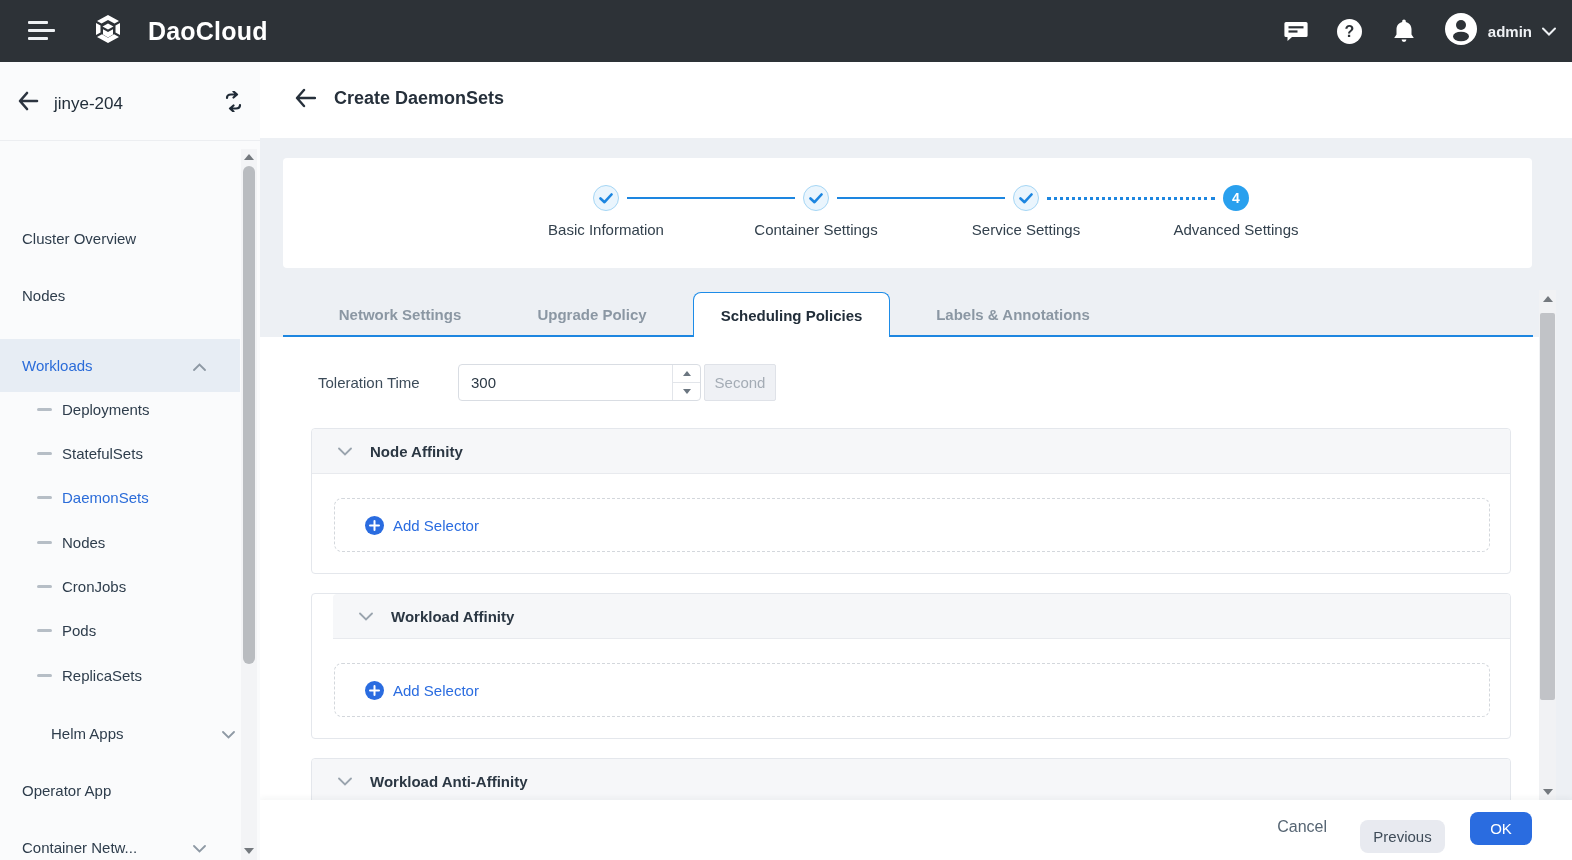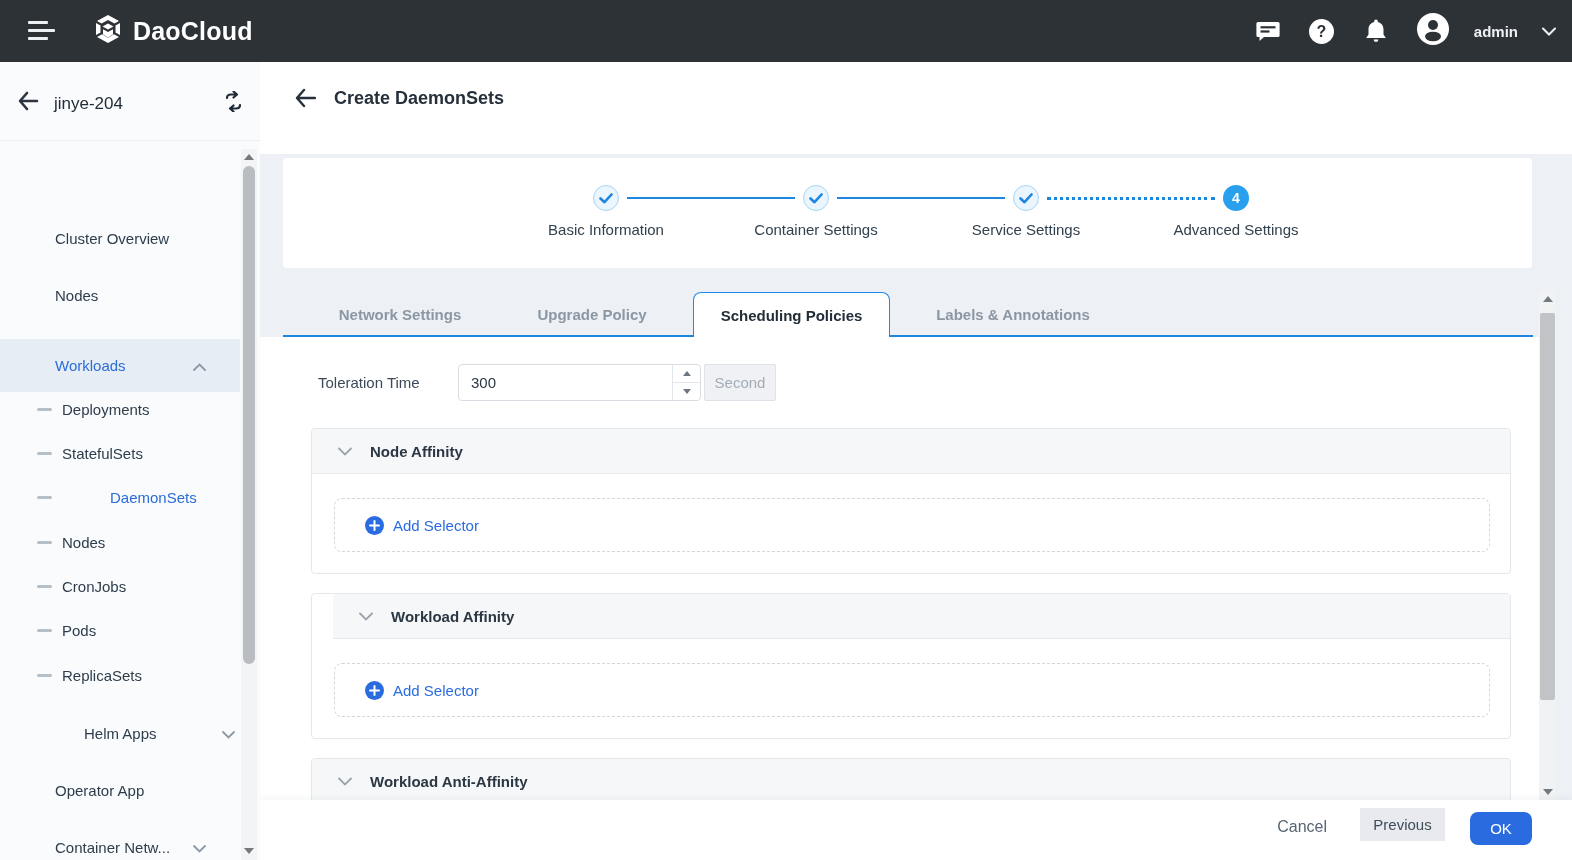--- a/index.html
+++ b/index.html
@@ -6,51 +6,51 @@
   html,body { width:1572px; height:860px; background:#edf0f4; font-family:"Liberation Sans", sans-serif; }
   #app { position:relative; width:1572px; height:860px; overflow:hidden; background:#edf0f4; }
 
   
   .topbar { position:absolute; left:0; top:0; width:1572px; height:62px; background:#2d3237; display:flex; align-items:center; z-index:20; }
   .hamburger { position:absolute; left:28px; top:21px; width:28px; height:20px; cursor:pointer; }
   .hamburger span { display:block; background:#eef1f4; height:3px; border-radius:1px; margin-bottom:5px; }
   .hamburger span:nth-child(1){ width:20px; }
   .hamburger span:nth-child(2){ width:27px; }
   .hamburger span:nth-child(3){ width:20px; }
-  .brand { position:absolute; left:92px; top:13px; display:flex; align-items:center; gap:9px; }
+  .brand { position:absolute; left:92px; top:13px; display:flex; align-items:center; gap:24px; }
   .brand-text { color:#ffffff; font-size:25px; font-weight:bold; letter-spacing:.2px; }
   .topbar-right { position:absolute; right:16px; top:0; height:62px; display:flex; align-items:center; gap:26px; }
   .tb-icon { width:28px; height:28px; display:flex; align-items:center; justify-content:center; cursor:pointer; }
-  .avatar-wrap { display:flex; align-items:center; gap:24px; cursor:pointer; }
+  .avatar-wrap { display:flex; align-items:center; gap:10px; cursor:pointer; }
   .admin-name { color:#eef1f4; font-size:15px; font-weight:600; }
 
   
   .sidebar { position:absolute; left:0; top:62px; width:260px; height:798px; background:#fafbfc; z-index:10; }
   .sidebar-header { position:absolute; left:0; top:0; width:260px; height:79px; border-bottom:1px solid #eceef1; }
   .sb-back { position:absolute; left:17px; top:29px; cursor:pointer; }
   .cluster-name { position:absolute; left:54px; top:32px; font-size:17px; font-weight:400; color:#222e3a; }
   .sb-switch { position:absolute; left:222px; top:29px; cursor:pointer; }
   .nav-item { position:absolute; left:0; width:240px; height:40px; display:flex; align-items:center; color:#2e3d4c; font-size:15px; cursor:pointer; }
-  .nav-item .lbl { padding-left:55px; }
+  .nav-item .lbl { padding-left:22px; }
   .nav-item.sub .lbl { padding-left:10px; }
   .nav-item.sub { padding-left:37px; }
   .dash { width:15px; height:3px; background:#b6bec6; border-radius:2px; flex:0 0 auto; }
   .nav-item.active-parent { background:#e7edf4; height:53px; }
   .nav-item.active-parent .lbl, .nav-item.blue .lbl { color:#2b6cd9; }
   .nav-chevron { position:absolute; right:34px; }
   
   .sb-scroll-track { position:absolute; left:241px; top:87px; width:16px; height:711px; background:#f3f4f6; }
   .sb-scroll-up { position:absolute; left:241px; top:87px; width:16px; height:16px; display:flex; align-items:center; justify-content:center; cursor:pointer; }
   .sb-scroll-thumb { position:absolute; left:243px; top:104px; width:12px; height:498px; background:#b9bcc0; border-radius:7px; cursor:pointer; }
   .sb-scroll-down { position:absolute; left:241px; top:781px; width:16px; height:16px; display:flex; align-items:center; justify-content:center; cursor:pointer; }
   .tri-up { width:0; height:0; border-left:5px solid transparent; border-right:5px solid transparent; border-bottom:6px solid #74797e; }
   .tri-down { width:0; height:0; border-left:5px solid transparent; border-right:5px solid transparent; border-top:6px solid #74797e; }
 
   
-  .page-header { position:absolute; left:260px; top:62px; width:1312px; height:92px; background:#ffffff; }
+  .page-header { position:absolute; left:260px; top:62px; width:1312px; height:76px; background:#ffffff; }
   .ph-back { position:absolute; left:34px; top:26px; cursor:pointer; }
   .page-title { position:absolute; left:74px; top:26px; font-size:18px; font-weight:600; color:#26303b; }
 
   
   .stepper-card { position:absolute; left:283px; top:158px; width:1249px; height:110px; background:#ffffff; border-radius:4px; }
   .step-circle { position:absolute; top:27px; width:26px; height:26px; border-radius:50%; display:flex; align-items:center; justify-content:center; }
   .step-done { background:#eaf5fd; border:1.5px solid #a5d6f5; }
   .step-current { background:#29a0ee; color:#ffffff; font-size:14px; font-weight:bold; }
   .step-label { position:absolute; top:63px; width:220px; text-align:center; font-size:15px; color:#33414d; }
   .conn-solid { position:absolute; top:39px; height:0; border-top:2.5px solid #1d86e0; }
@@ -83,21 +83,21 @@
 
   
   .c-scroll-track { position:absolute; left:1539px; top:290px; width:17px; height:510px; background:#f1f2f4; z-index:4; }
   .c-scroll-up { position:absolute; left:1539px; top:290px; width:17px; height:17px; display:flex; align-items:center; justify-content:center; cursor:pointer; z-index:5; }
   .c-scroll-thumb { position:absolute; left:1540px; top:313px; width:15px; height:387px; background:#c1c3c7; border-radius:2px; cursor:pointer; z-index:5; }
   .c-scroll-down { position:absolute; left:1539px; top:783px; width:17px; height:17px; display:flex; align-items:center; justify-content:center; cursor:pointer; z-index:5; }
 
   
   .footer { position:absolute; left:260px; top:800px; width:1312px; height:60px; background:#ffffff; box-shadow:0 -2px 6px rgba(40,50,60,.05); z-index:6; }
   .btn-cancel { position:absolute; right:245px; top:18px; font-size:16px; color:#566573; background:none; border:none; cursor:pointer; font-family:"Liberation Sans", sans-serif; }
-  .btn-previous { position:absolute; right:127px; top:8px; width:85px; height:33px; background:#e8eaf0; color:#3f4c59; border:none; border-radius:0; font-size:15px; cursor:pointer; font-family:"Liberation Sans", sans-serif; }
+  .btn-previous { position:absolute; right:127px; top:20px; width:85px; height:33px; background:#e8eaf0; color:#3f4c59; border:none; border-radius:8px; font-size:15px; cursor:pointer; font-family:"Liberation Sans", sans-serif; }
   .btn-ok { position:absolute; right:40px; top:12px; width:62px; height:33px; background:#2a6ce0; color:#ffffff; border:none; border-radius:8px; font-size:15px; cursor:pointer; font-family:"Liberation Sans", sans-serif; }
 </style>
 </head>
 <body>
 
 <div id="app">
 
   <div class="topbar">
     <div class="hamburger">
         <span></span>
@@ -190,21 +190,21 @@
     </div>
 
     <div class="nav-item sub" style="top:327px;">
         <span class="dash"></span>
         <span class="lbl">Deployments</span>
       </div>
     <div class="nav-item sub" style="top:371px;">
         <span class="dash"></span>
         <span class="lbl">StatefulSets</span>
       </div>
-    <div class="nav-item sub blue" style="top:415px;gap:48px;">
+    <div class="nav-item sub blue" style="top:415px;">
         <span class="dash"></span>
         <span class="lbl">DaemonSets</span>
       </div>
     <div class="nav-item sub" style="top:460px;">
         <span class="dash"></span>
         <span class="lbl">Nodes</span>
       </div>
     <div class="nav-item sub" style="top:504px;">
         <span class="dash"></span>
         <span class="lbl">CronJobs</span>

